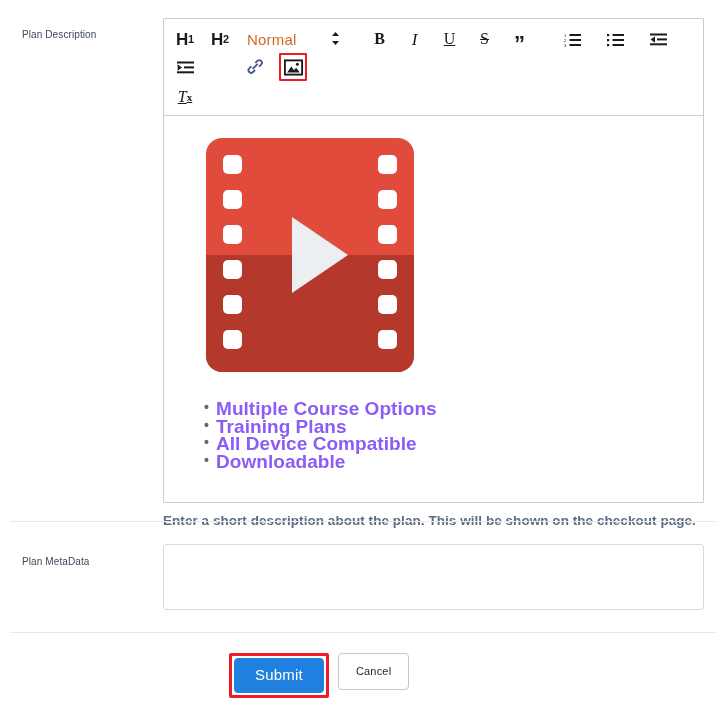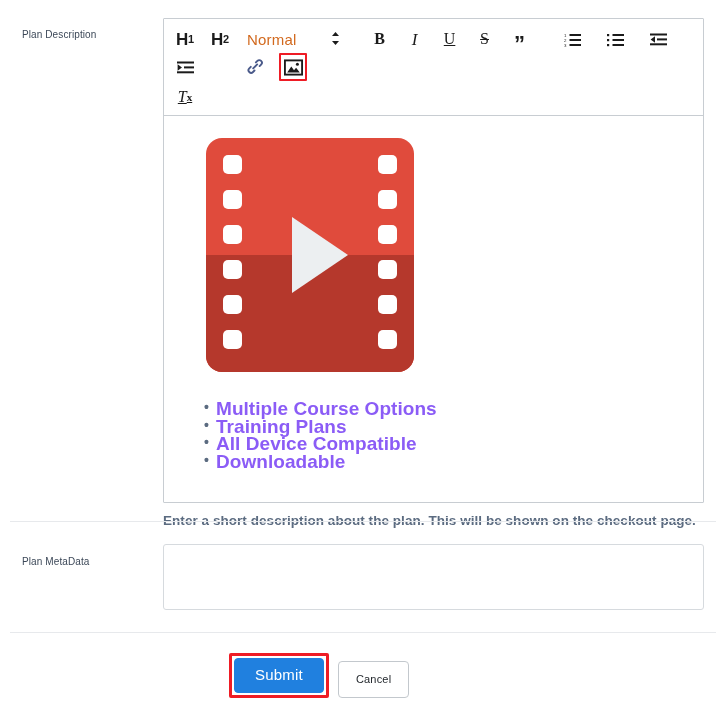--- a/index.html
+++ b/index.html
@@ -213,21 +213,21 @@
     color: #3c4858;
     resize: none;
     outline: none;
   }
 
   
   #footer-actions {
     position: absolute;
     left: 229px; top: 653px;
     display: flex;
-    align-items: flex-end;
+    align-items: flex-start;
   }
   .hl-red-btn {
     border: 3px solid #ee1c25;
     padding: 2px;
     border-radius: 2px;
     display: inline-flex;
   }
   #submit-button {
     background: #2080df;
     color: #ffffff;

